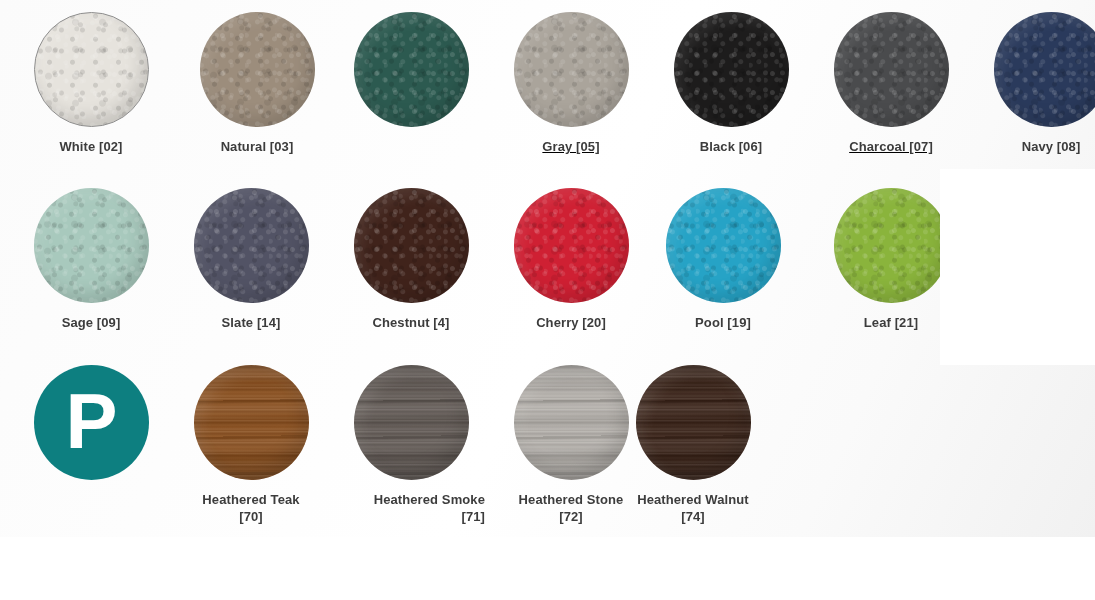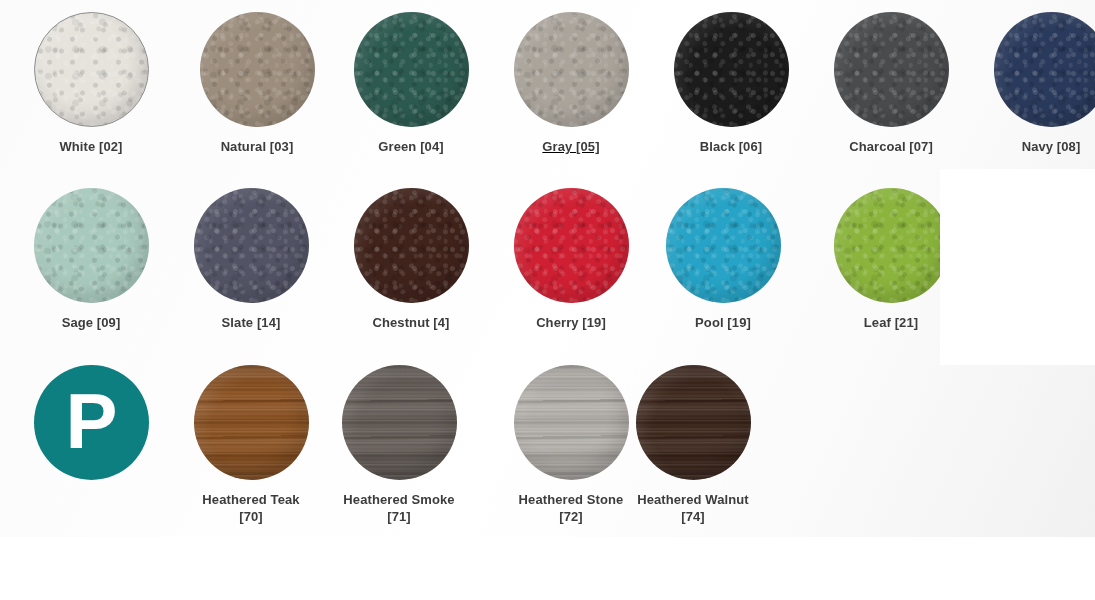--- a/index.html
+++ b/index.html
@@ -183,31 +183,30 @@
       <div class="swatch-cell" style="left: 11px;">
         <div class="chip felt shaded outlined" style="background: rgb(230, 227, 221);"></div>
         <div class="chip-label">White [02]</div>
       </div>
       <div class="swatch-cell" style="left: 177px;">
         <div class="chip felt shaded" style="background: rgb(156, 141, 124);"></div>
         <div class="chip-label">Natural [03]</div>
       </div>
       <div class="swatch-cell" style="left: 331px;">
         <div class="chip felt shaded" style="background: rgb(44, 90, 80);"></div>
-        <div class="chip-label">Green [04]</div>
       </div>
       <div class="swatch-cell" style="left: 491px; text-decoration: underline;">
         <div class="chip felt shaded" style="background: rgb(170, 164, 155);"></div>
         <div class="chip-label">Gray [05]</div>
       </div>
       <div class="swatch-cell" style="left: 651px;">
         <div class="chip felt shaded" style="background: rgb(29, 28, 28);"></div>
         <div class="chip-label">Black [06]</div>
       </div>
-      <div class="swatch-cell" style="left: 811px;">
+      <div class="swatch-cell" style="left: 811px; text-decoration: underline;">
         <div class="chip felt shaded" style="background: rgb(74, 75, 77);"></div>
         <div class="chip-label">Charcoal [07]</div>
       </div>
       <div class="swatch-cell" style="left: 971px;">
         <div class="chip felt shaded" style="background: rgb(42, 58, 92);"></div>
         <div class="chip-label">Navy [08]</div>
       </div>
     </div>
   <div class="swatch-row" id="swatch-row-2">
       <div class="swatch-cell" style="left: 11px;">
@@ -217,21 +216,21 @@
       <div class="swatch-cell" style="left: 171px;">
         <div class="chip felt shaded" style="background: rgb(82, 83, 101);"></div>
         <div class="chip-label">Slate [14]</div>
       </div>
       <div class="swatch-cell" style="left: 331px;">
         <div class="chip felt shaded" style="background: rgb(64, 35, 27);"></div>
         <div class="chip-label">Chestnut [4]</div>
       </div>
       <div class="swatch-cell" style="left: 491px;">
         <div class="chip felt shaded" style="background: rgb(207, 32, 51);"></div>
-        <div class="chip-label">Cherry [19]</div>
+        <div class="chip-label">Cherry [20]</div>
       </div>
       <div class="swatch-cell" style="left: 643px;">
         <div class="chip felt shaded" style="background: rgb(38, 163, 198);"></div>
         <div class="chip-label">Pool [19]</div>
       </div>
       <div class="swatch-cell" style="left: 811px;">
         <div class="chip felt shaded" style="background: rgb(138, 180, 60);"></div>
         <div class="chip-label">Leaf [21]</div>
       </div>
     </div>
@@ -239,21 +238,21 @@
       <div class="swatch-cell" style="left: 11px;">
         <div class="chip badge" style="background: rgb(13, 127, 128);">
           <span class="badge-letter">P</span>
         </div>
       </div>
       <div class="swatch-cell" style="left: 171px;">
         <div class="chip wood shaded" style="background: rgb(138, 79, 30);"></div>
         <div class="chip-label">Heathered Teak
 [70]</div>
       </div>
-      <div class="swatch-cell" style="left: 319px;">
+      <div class="swatch-cell" style="left: 331px; text-align: right;">
         <div class="chip wood shaded" style="background: rgb(98, 90, 85);"></div>
         <div class="chip-label">Heathered Smoke
 [71]</div>
       </div>
       <div class="swatch-cell" style="left: 491px;">
         <div class="chip wood shaded" style="background: rgb(180, 176, 171);"></div>
         <div class="chip-label">Heathered Stone
 [72]</div>
       </div>
       <div class="swatch-cell" style="left: 613px;">

